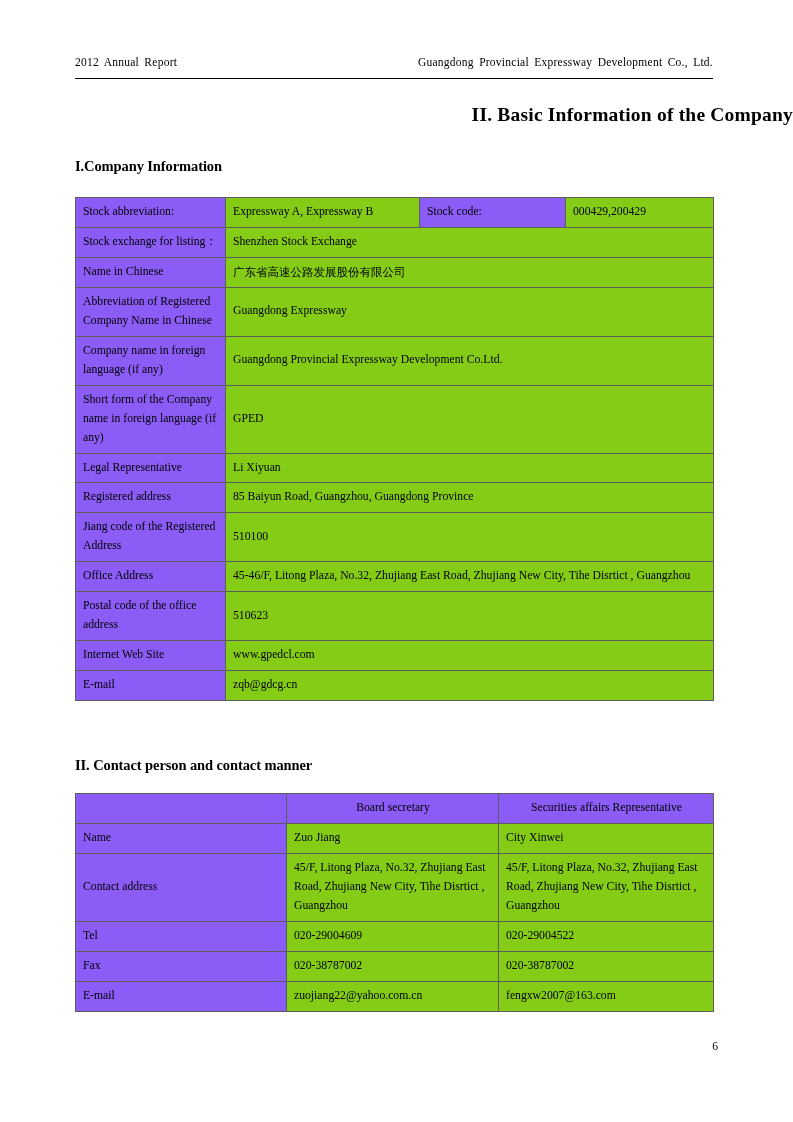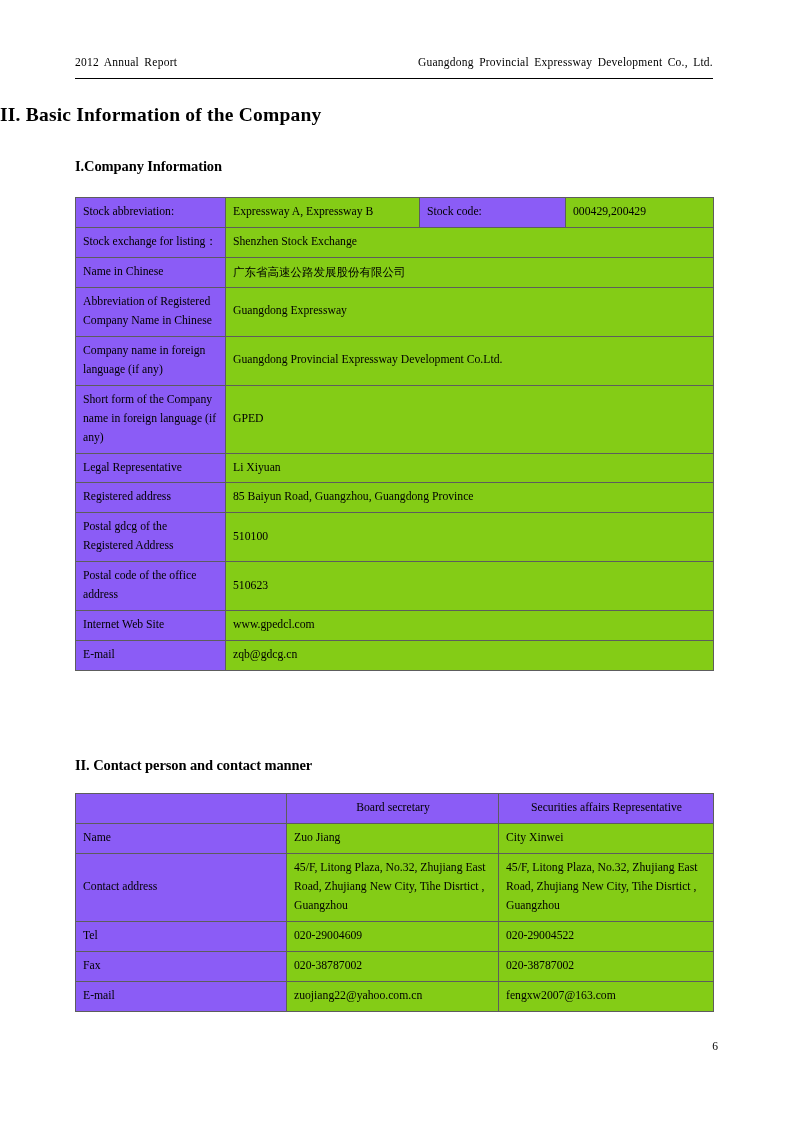--- a/index.html
+++ b/index.html
@@ -41,21 +41,21 @@
   }
   .run-head .rh-left  { white-space: nowrap; }
   .run-head .rh-right { white-space: nowrap; }
 
   
   .doc-title {
     position: absolute;
     top: 104px;
     left: 0;
     width: 793px;
-    text-align: left;
+    text-align: right;
     font-size: 19.5px;
     font-weight: bold;
     letter-spacing: 0.2px;
   }
   .sec-head {
     position: absolute;
     left: 75px;
     font-size: 14.5px;
     font-weight: bold;
     letter-spacing: -0.1px;
@@ -149,22 +149,26 @@
       </tr>
       <tr>
         <td class="shade">Legal Representative</td>
         <td class="plain" colspan="3">Li Xiyuan</td>
       </tr>
       <tr>
         <td class="shade">Registered address</td>
         <td class="plain" colspan="3">85 Baiyun Road, Guangzhou, Guangdong Province</td>
       </tr>
       <tr>
-        <td class="shade">Postal gdcg of the Registered Address</td>
+        <td class="shade">Jiang code of the Registered Address</td>
         <td class="plain" colspan="3">510100</td>
+      </tr>
+      <tr>
+        <td class="shade">Office Address</td>
+        <td class="plain" colspan="3">45-46/F, Litong Plaza, No.32, Zhujiang East Road, Zhujiang New City, Tihe Disrtict , Guangzhou</td>
       </tr>
       <tr>
         <td class="shade">Postal code of the office address</td>
         <td class="plain" colspan="3">510623</td>
       </tr>
       <tr>
         <td class="shade">Internet Web Site</td>
         <td class="plain" colspan="3">www.gpedcl.com</td>
       </tr>
       <tr>

